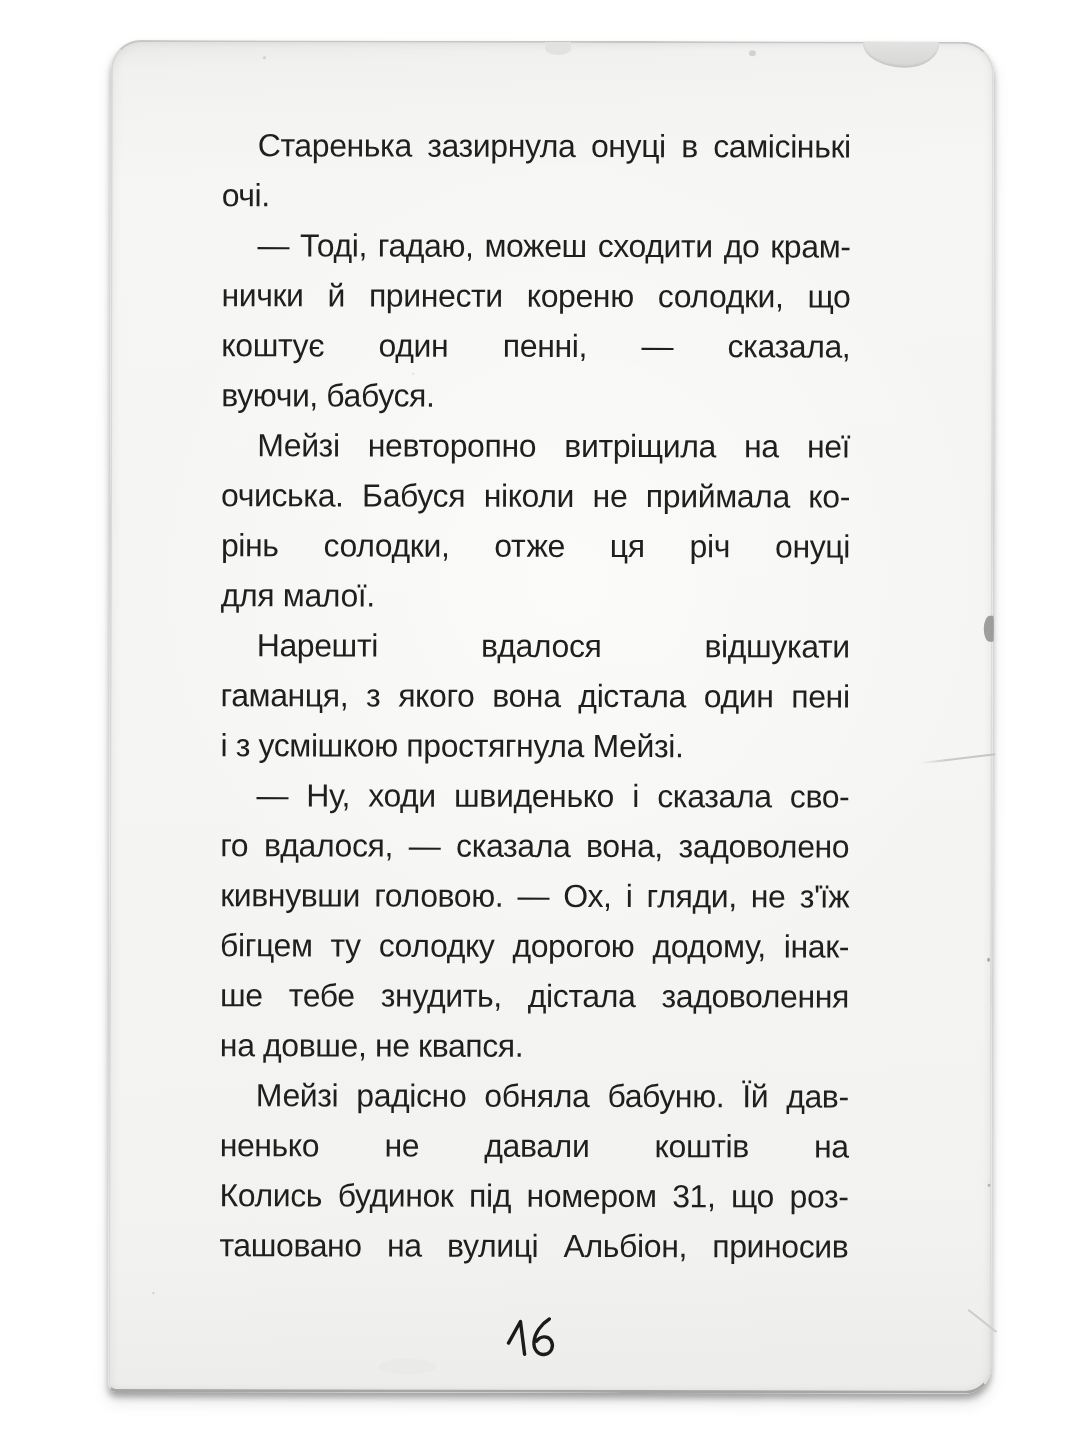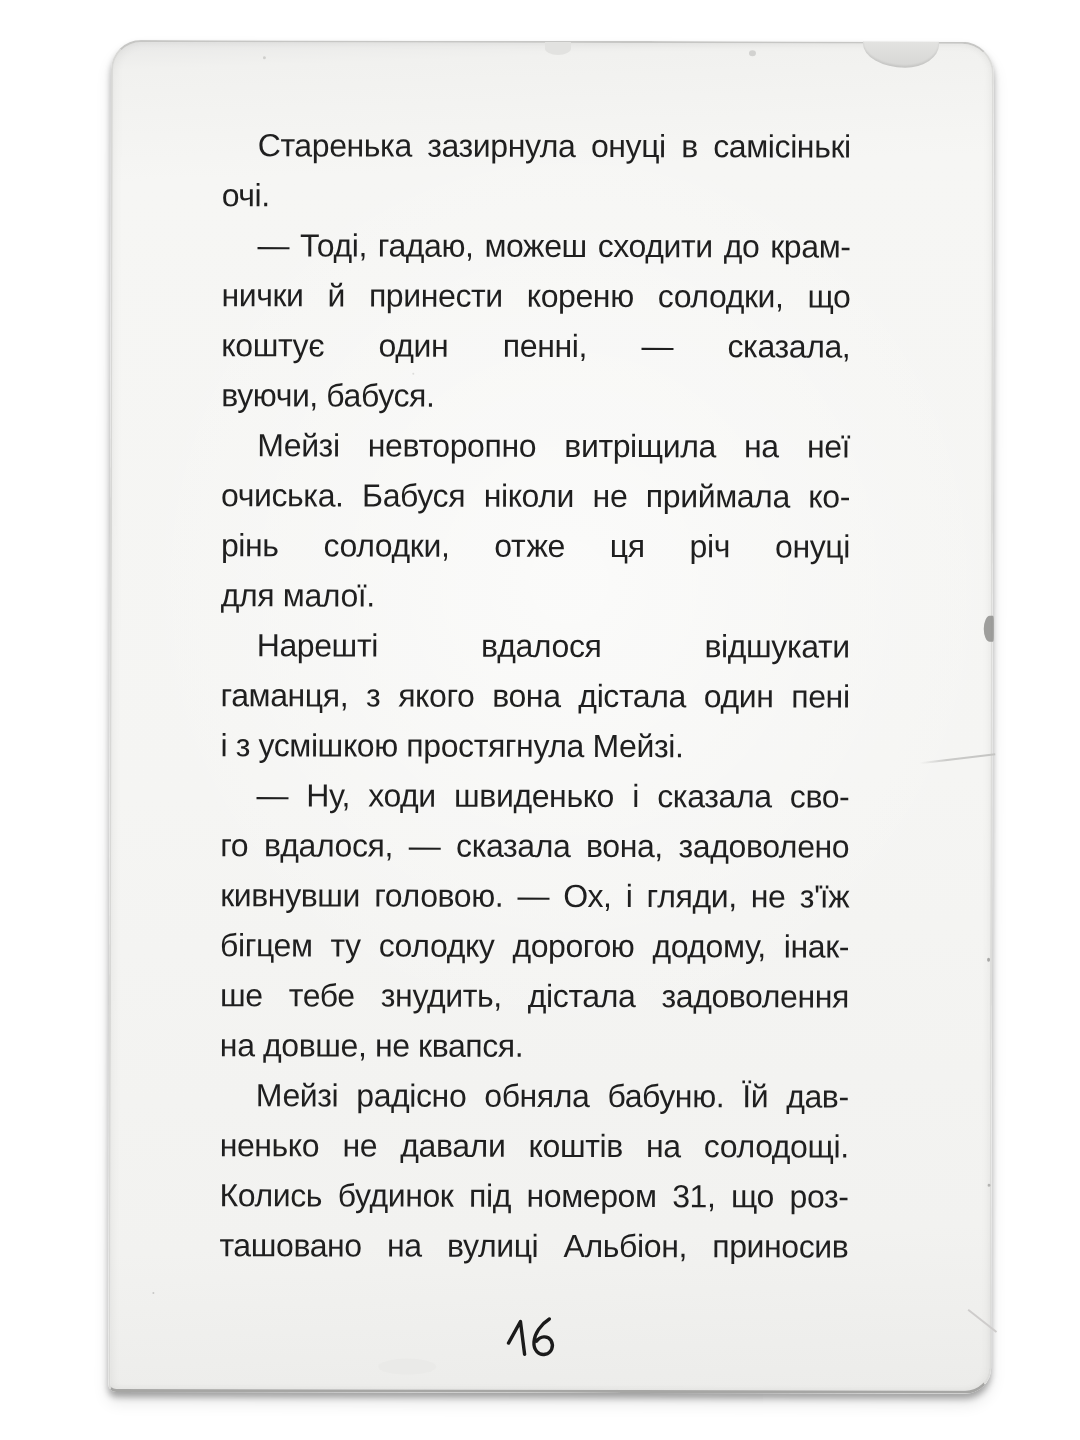--- a/index.html
+++ b/index.html
@@ -203,21 +203,20 @@
         <span>бабуню.</span>
         <span>Їй</span>
         <span>дав-</span>
       </div>
       <div class="line j">
         <span>ненько</span>
         <span>не</span>
         <span>давали</span>
         <span>коштів</span>
         <span>на</span>
-        <span>солодощі.</span>
       </div>
       <div class="line j">
         <span>Колись</span>
         <span>будинок</span>
         <span>під</span>
         <span>номером</span>
         <span>31,</span>
         <span>що</span>
         <span>роз-</span>
       </div>

